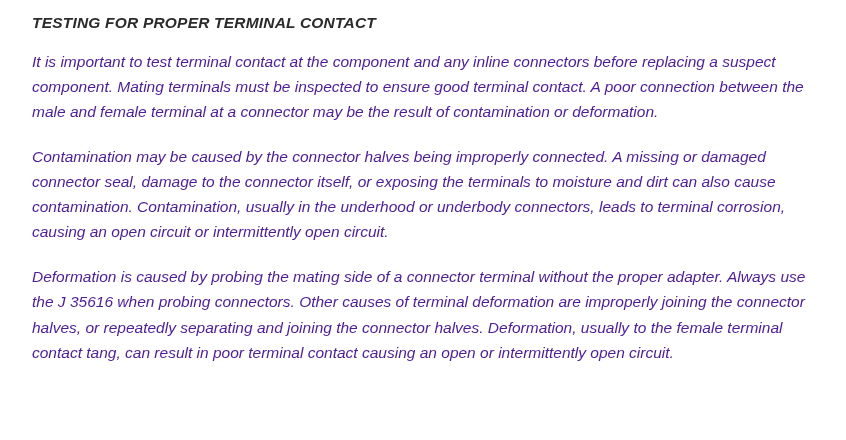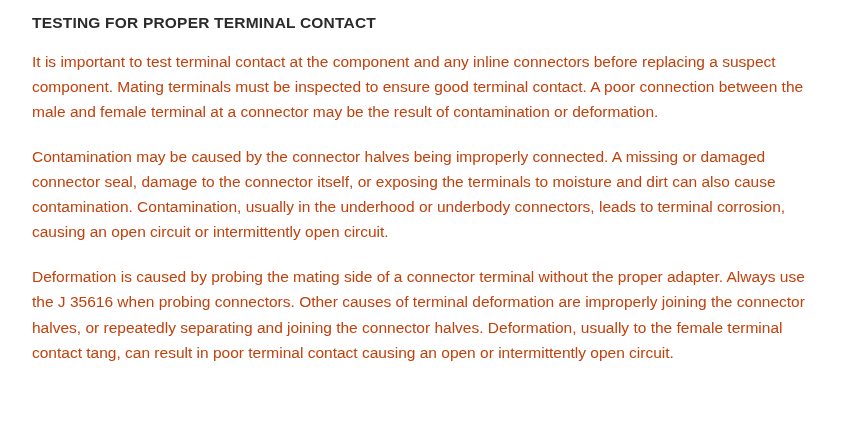--- a/index.html
+++ b/index.html
@@ -13,33 +13,34 @@
     font-family: "Liberation Sans", sans-serif;
     color: #3a3a3a;
     overflow: hidden;
   }
   .page {
     box-sizing: border-box;
     width: 846px;
     height: 440px;
     padding: 14px 18px 0 32px;
     background: #ffffff;
+    font-style: italic;
   }
   .doc-title {
     font-size: 15.5px;
     font-weight: bold;
     color: #2b2b2b;
     letter-spacing: 0.2px;
     margin: 0 0 9px 0;
     line-height: 1.2;
   }
   .para {
     font-size: 15.5px;
     line-height: 1.62;
-    color: #c2410c;
+    color: #4c1d95;
     margin: 16px 0 20px 0;
     text-align: left;
     max-width: 800px;
   }
   .para:last-child {
     margin-bottom: 0;
   }
 </style>
 </head>
 <body>

